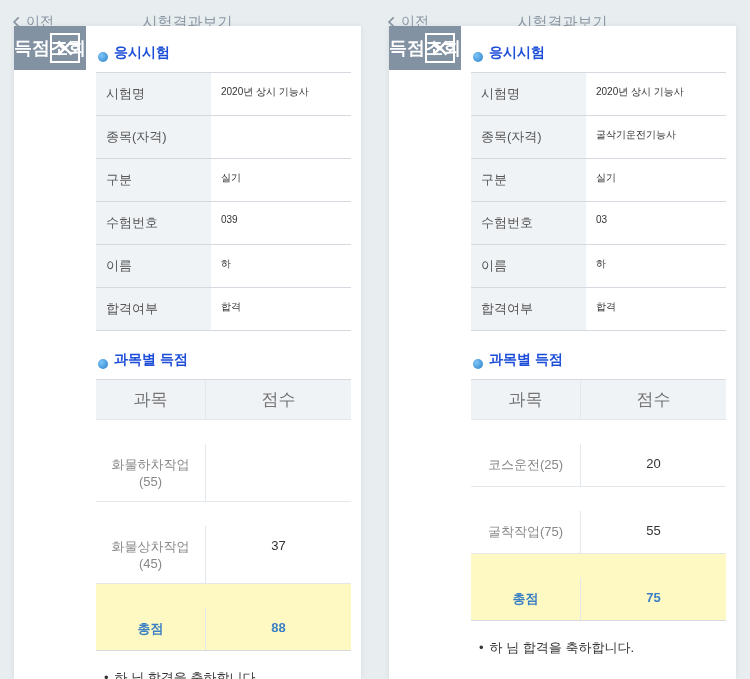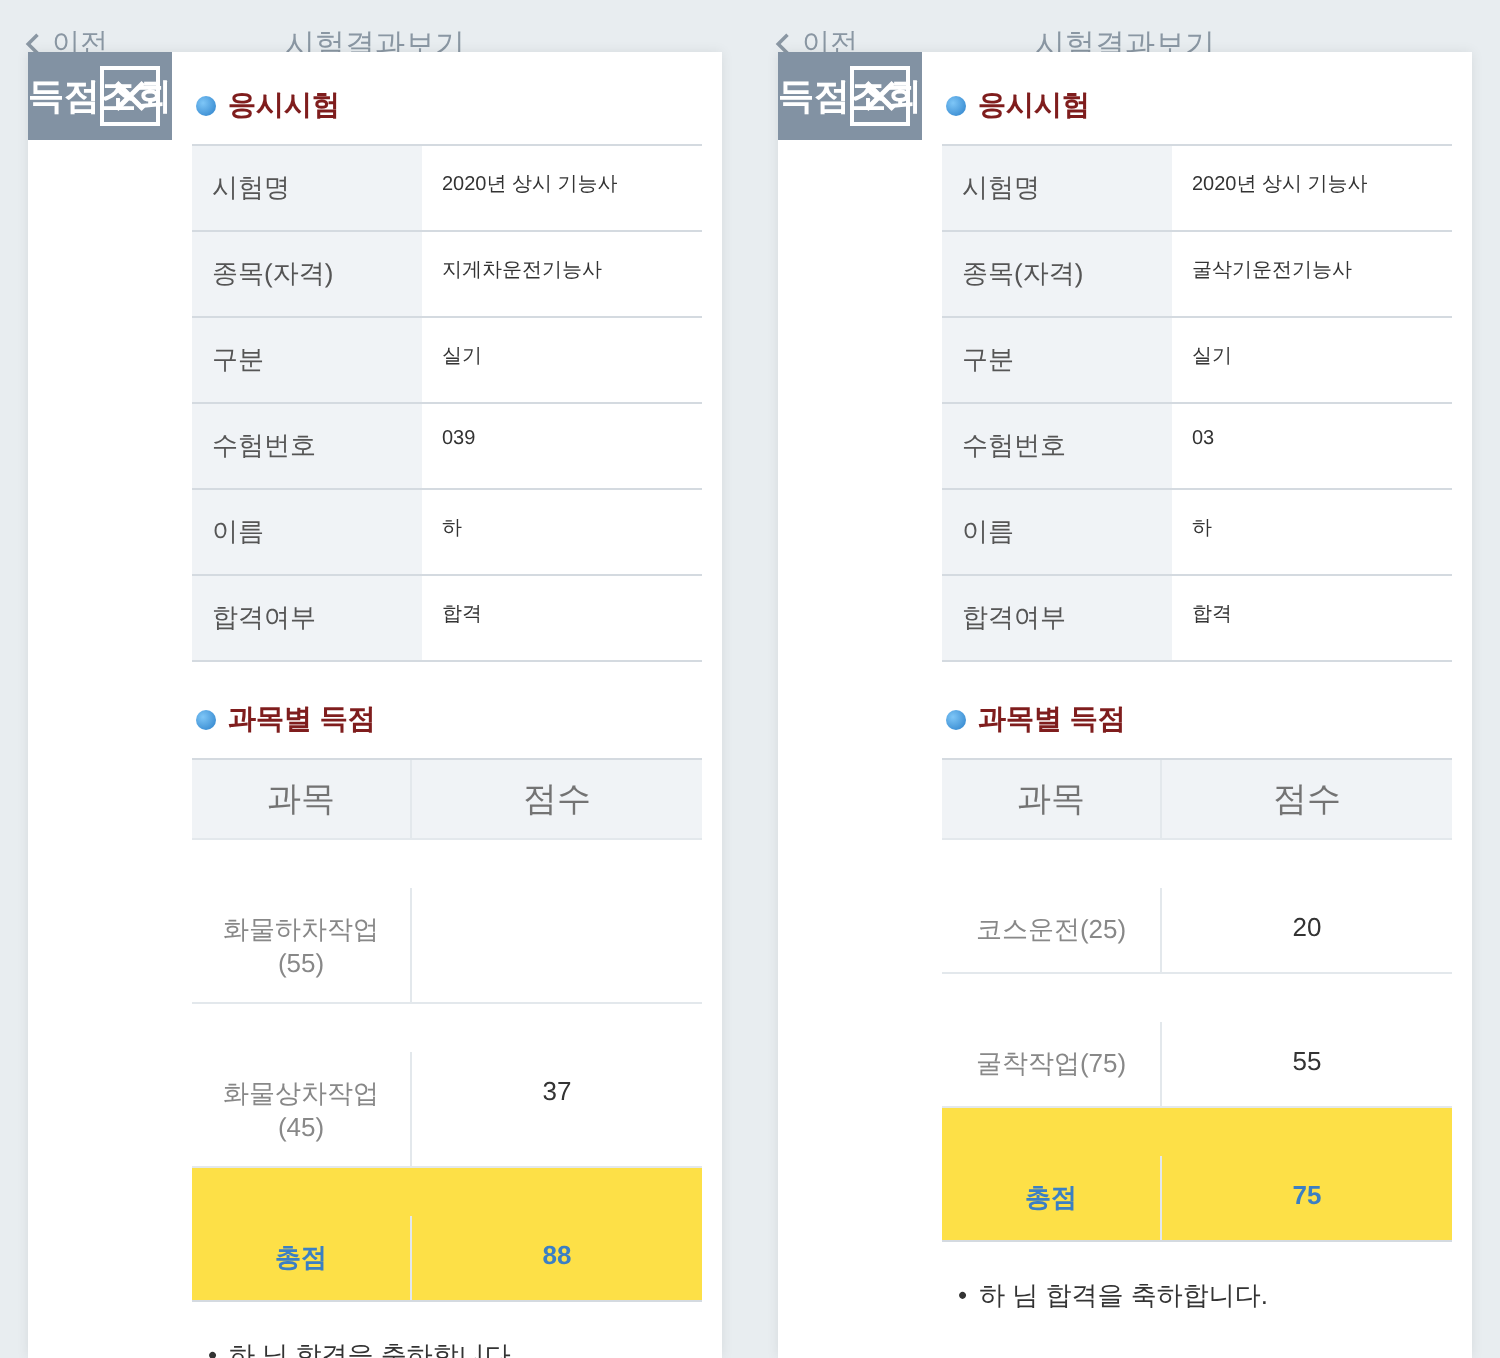--- a/index.html
+++ b/index.html
@@ -78,25 +78,25 @@
     cursor: pointer;
   }
   .modal-header .close svg { width: 20px; height: 20px; }
   .modal-body {
     flex: 1;
     overflow-y: auto;
     padding: 12px 10px 20px;
   }
   .section-title {
     display: flex;
-    align-items: center;
+    align-items: flex-end;
     gap: 6px;
     font-size: 14px;
     font-weight: 700;
-    color: #7f1d1d;
+    color: #1d4ed8;
     padding: 6px 2px 10px;
   }
   .bullet {
     width: 10px; height: 10px;
     border-radius: 50%;
     background: radial-gradient(circle at 35% 35%, #7ec6f7, #2a7fc9);
     flex-shrink: 0;
   }
   .info-table {
     border-top: 1px solid #d4dae0;
@@ -138,21 +138,21 @@
   }
   .score-row > div {
     padding: 12px 6px;
     font-size: 13px;
     text-align: center;
     margin-top: 24px;
   }
   .col-name { width: 110px; border-right: 1px solid #e3e8ec; color:#888; }
   .col-score { flex: 1; color:#333; }
   .total-row {
-    background: #fde047;
+    background: #fef9c3;
   }
   .total-row .col-name,
   .total-row .col-score {
     color: #3b7fc4;
     font-weight: 700;
   }
   .congrats {
     padding: 18px 8px;
     font-size: 13px;
     color: #333;
@@ -187,21 +187,20 @@
         <span class="bullet"></span>
         <span>응시시험</span>
       </div>
       <div class="info-table">
         <div class="info-row">
           <div class="label">시험명</div>
           <div class="value">2020년 상시 기능사</div>
         </div>
         <div class="info-row">
           <div class="label">종목(자격)</div>
-          <div class="value">지게차운전기능사</div>
         </div>
         <div class="info-row">
           <div class="label">구분</div>
           <div class="value">실기</div>
         </div>
         <div class="info-row">
           <div class="label">수험번호</div>
           <div class="value">039</div>
         </div>
         <div class="info-row">

